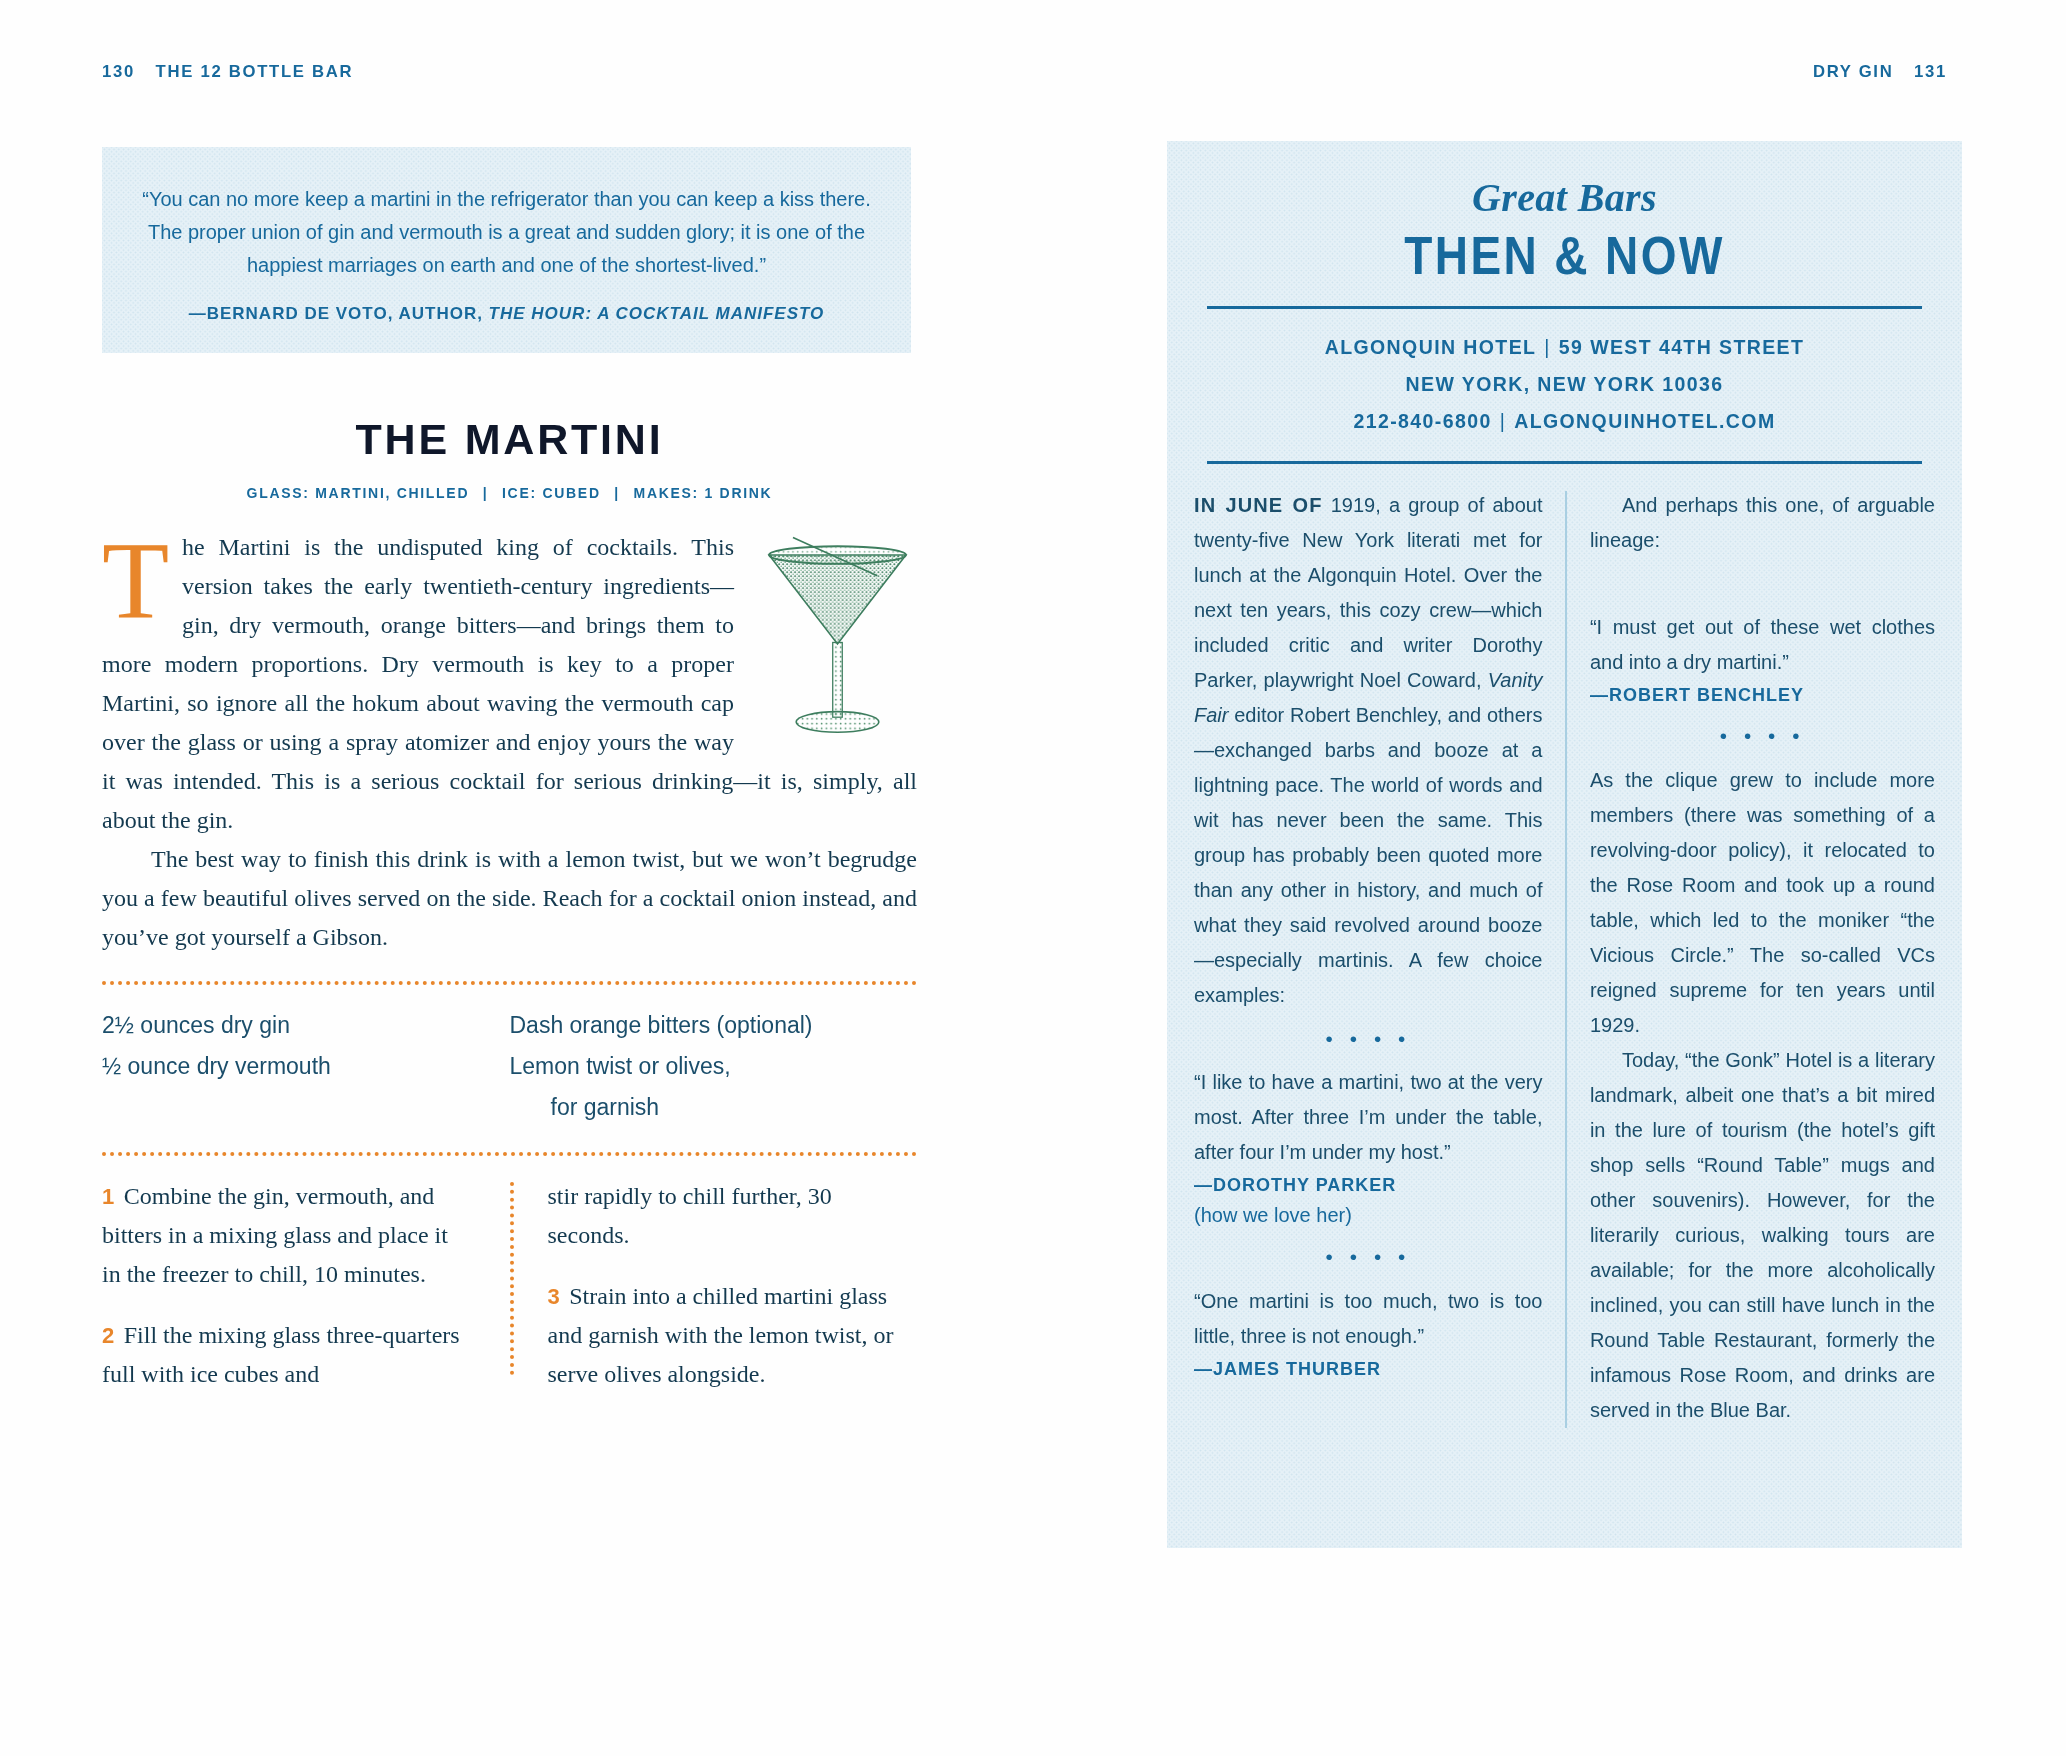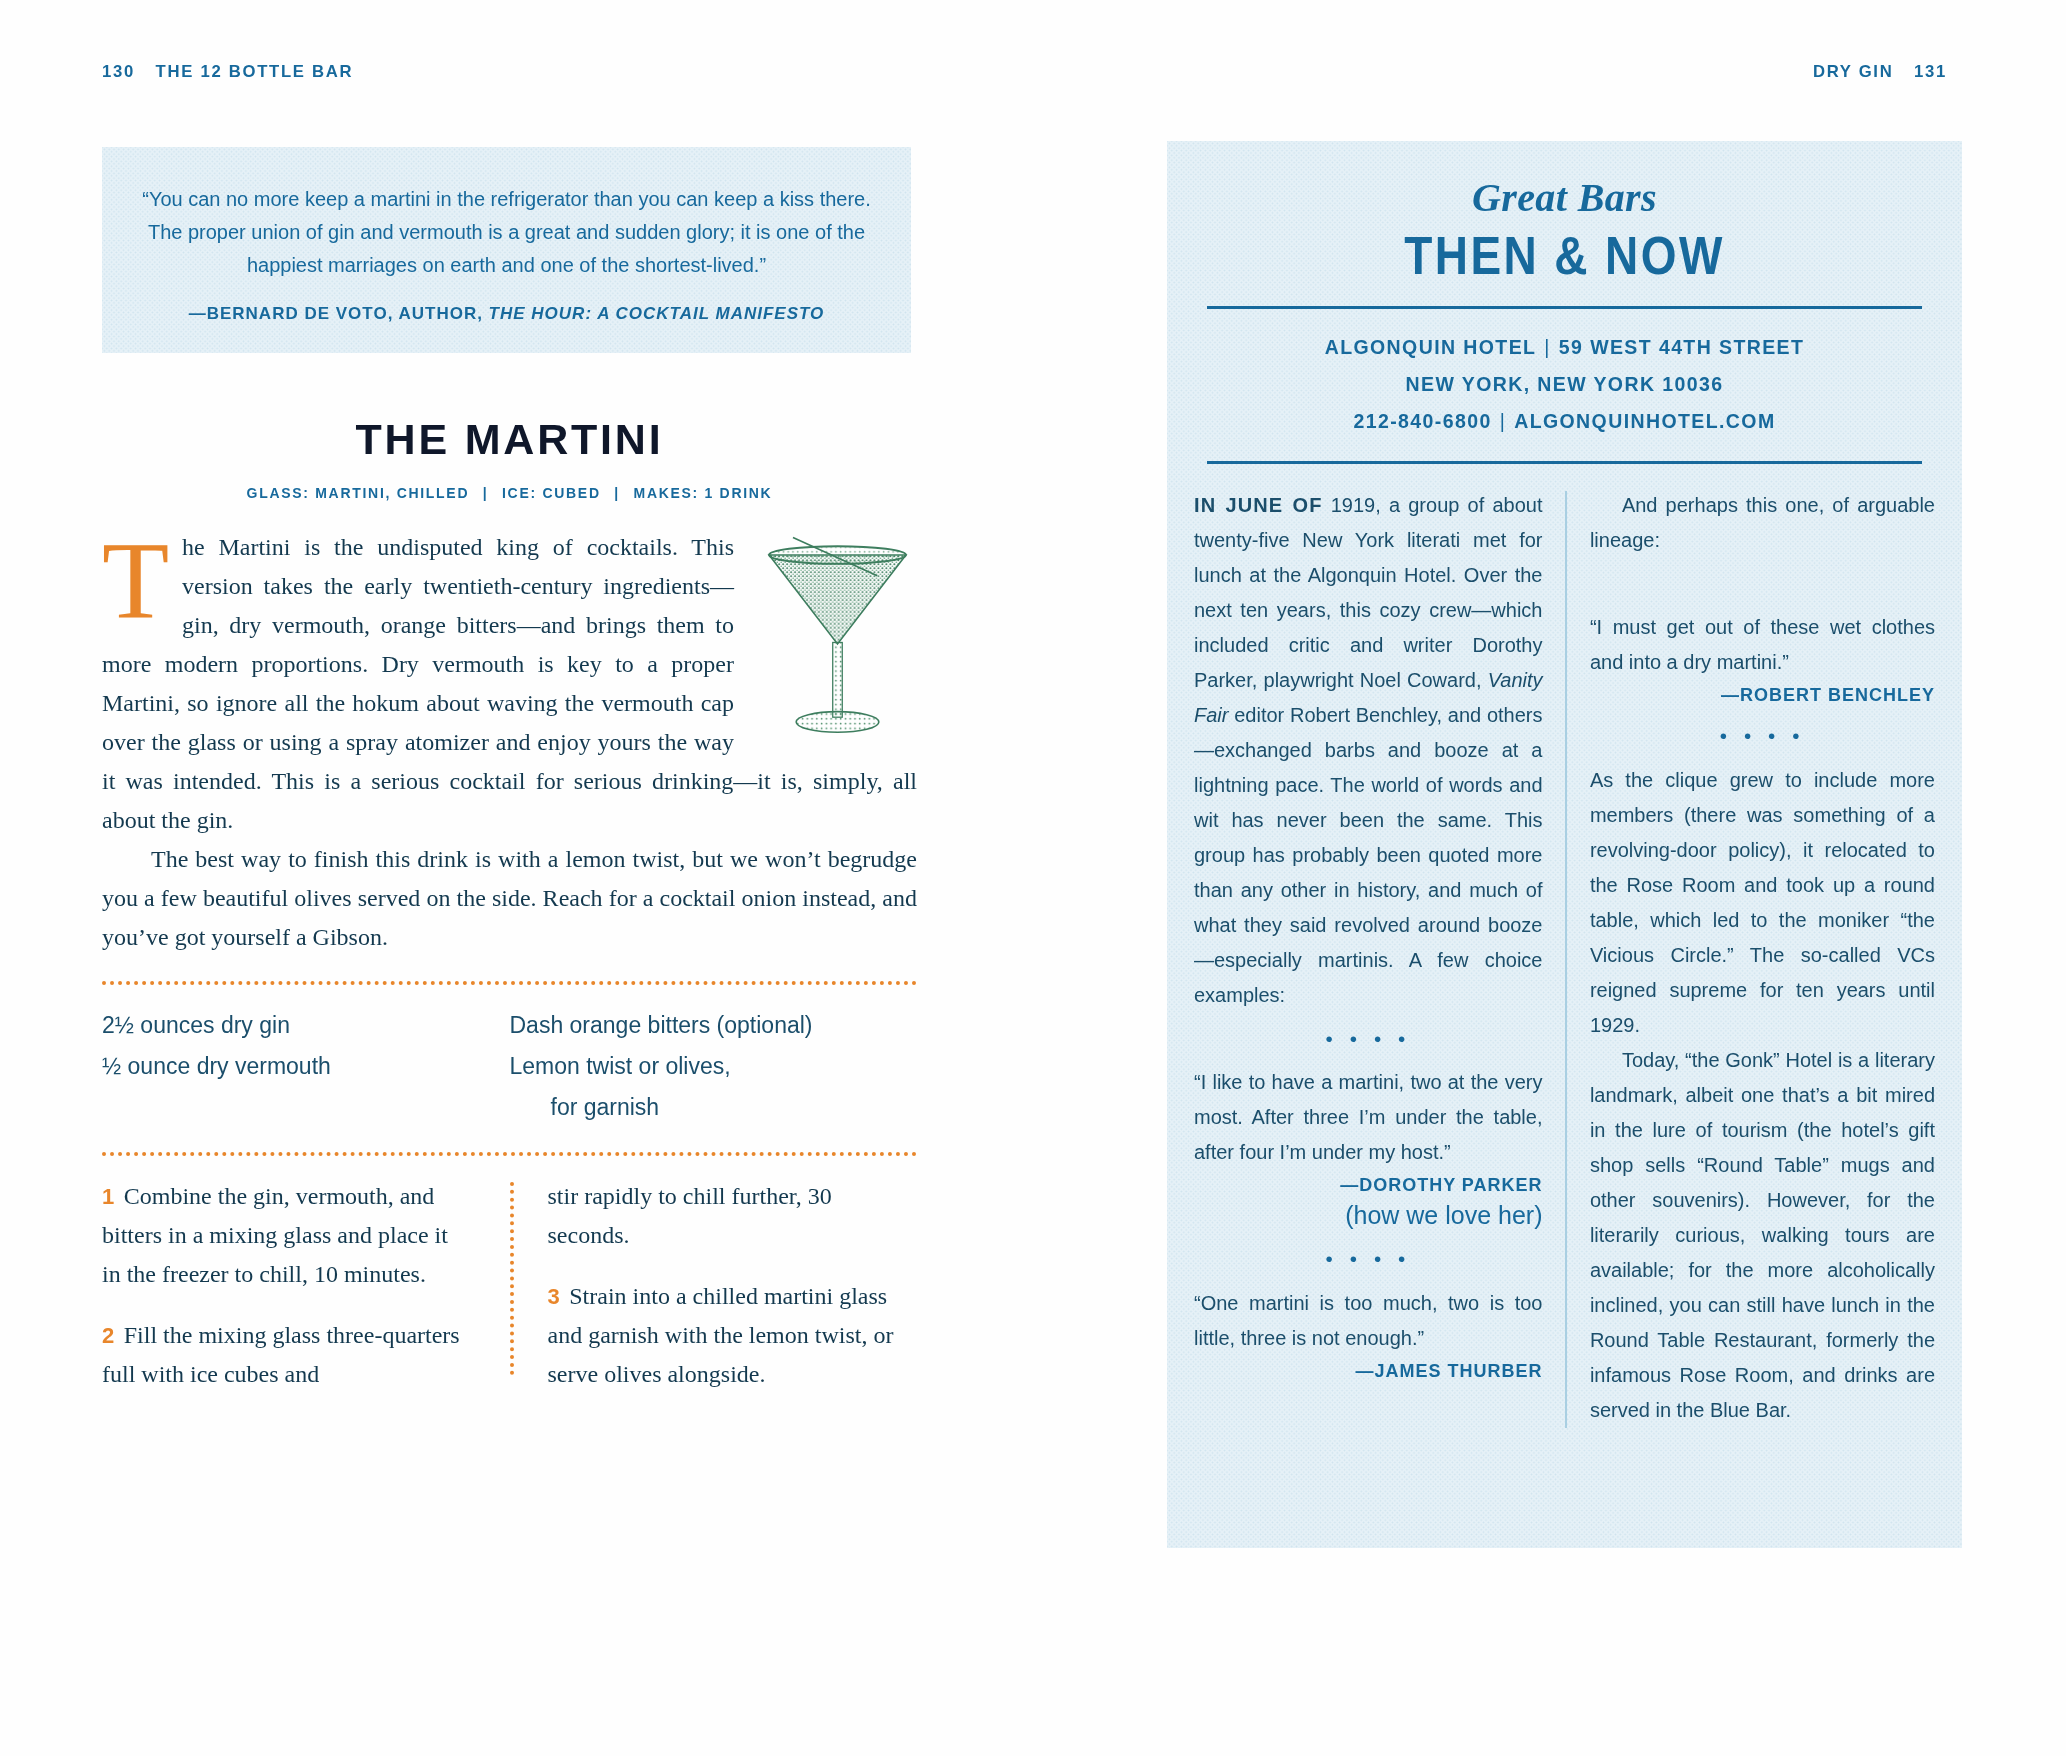--- a/index.html
+++ b/index.html
@@ -252,29 +252,28 @@
     letter-spacing: 1.1px;
   }
   .quote {
     margin-top: 3.2px;
   }
   .qattrib {
     font-family: "Liberation Sans", sans-serif;
     font-weight: bold;
     font-size: 18px;
     letter-spacing: 1px;
-    text-align: right;
     color: #17699c;
     line-height: 30px;
   }
   .qattrib .paren {
     font-family: "Liberation Sans", sans-serif;
     font-weight: normal;
     letter-spacing: 0;
-    font-size: 25px;
+    font-size: 20px;
   }
   .dots {
     text-align: center;
     color: #17699c;
     font-size: 20.7px;
     letter-spacing: 5.6px;
     margin: 8px 0 9.5px 0;
   }
   .it { font-style: italic; }
 </style>

